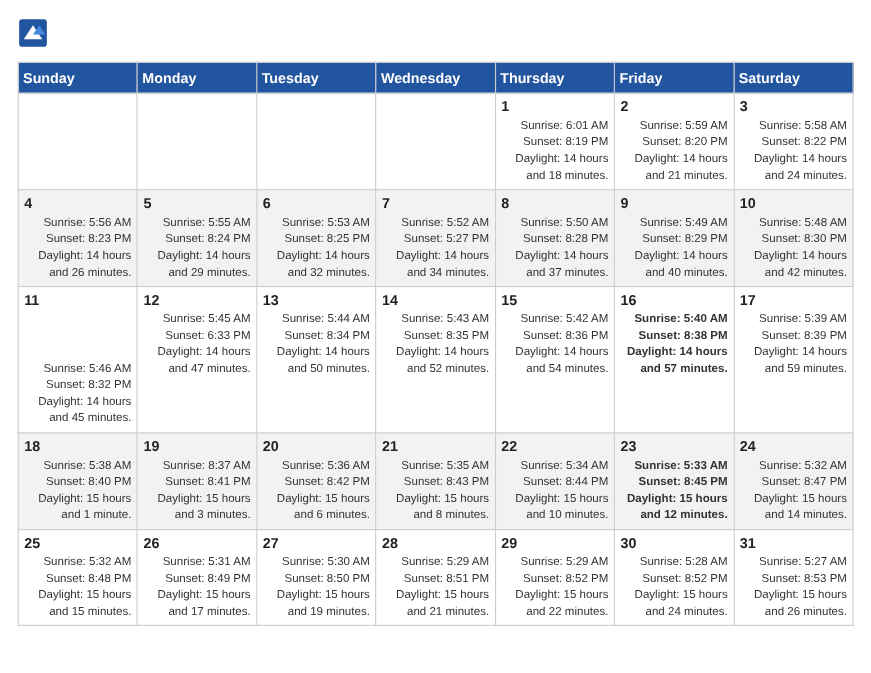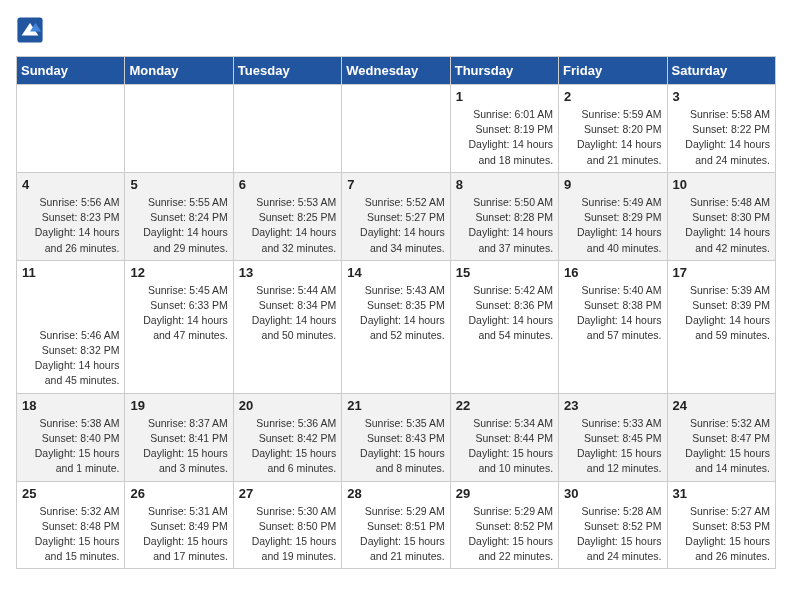--- a/index.html
+++ b/index.html
@@ -222,21 +222,21 @@
         </td>
         <td>
           <span class="day-number">15</span>
           <div class="day-info" style="white-space: pre-line;">Sunrise: 5:42 AM
 Sunset: 8:36 PM
 Daylight: 14 hours
 and 54 minutes.</div>
         </td>
         <td>
           <span class="day-number">16</span>
-          <div class="day-info" style="white-space: pre-line;">Sunrise: 5:40 AM
+          <div class="day-info" style="white-space: pre-line; font-weight: bold;">Sunrise: 5:40 AM
 Sunset: 8:38 PM
 Daylight: 14 hours
 and 57 minutes.</div>
         </td>
         <td>
           <span class="day-number">17</span>
           <div class="day-info" style="white-space: pre-line;">Sunrise: 5:39 AM
 Sunset: 8:39 PM
 Daylight: 14 hours
 and 59 minutes.</div>
@@ -273,21 +273,21 @@
         </td>
         <td>
           <span class="day-number">22</span>
           <div class="day-info" style="white-space: pre-line;">Sunrise: 5:34 AM
 Sunset: 8:44 PM
 Daylight: 15 hours
 and 10 minutes.</div>
         </td>
         <td>
           <span class="day-number">23</span>
-          <div class="day-info" style="white-space: pre-line;">Sunrise: 5:33 AM
+          <div class="day-info" style="white-space: pre-line; font-weight: bold;">Sunrise: 5:33 AM
 Sunset: 8:45 PM
 Daylight: 15 hours
 and 12 minutes.</div>
         </td>
         <td>
           <span class="day-number">24</span>
           <div class="day-info" style="white-space: pre-line;">Sunrise: 5:32 AM
 Sunset: 8:47 PM
 Daylight: 15 hours
 and 14 minutes.</div>

